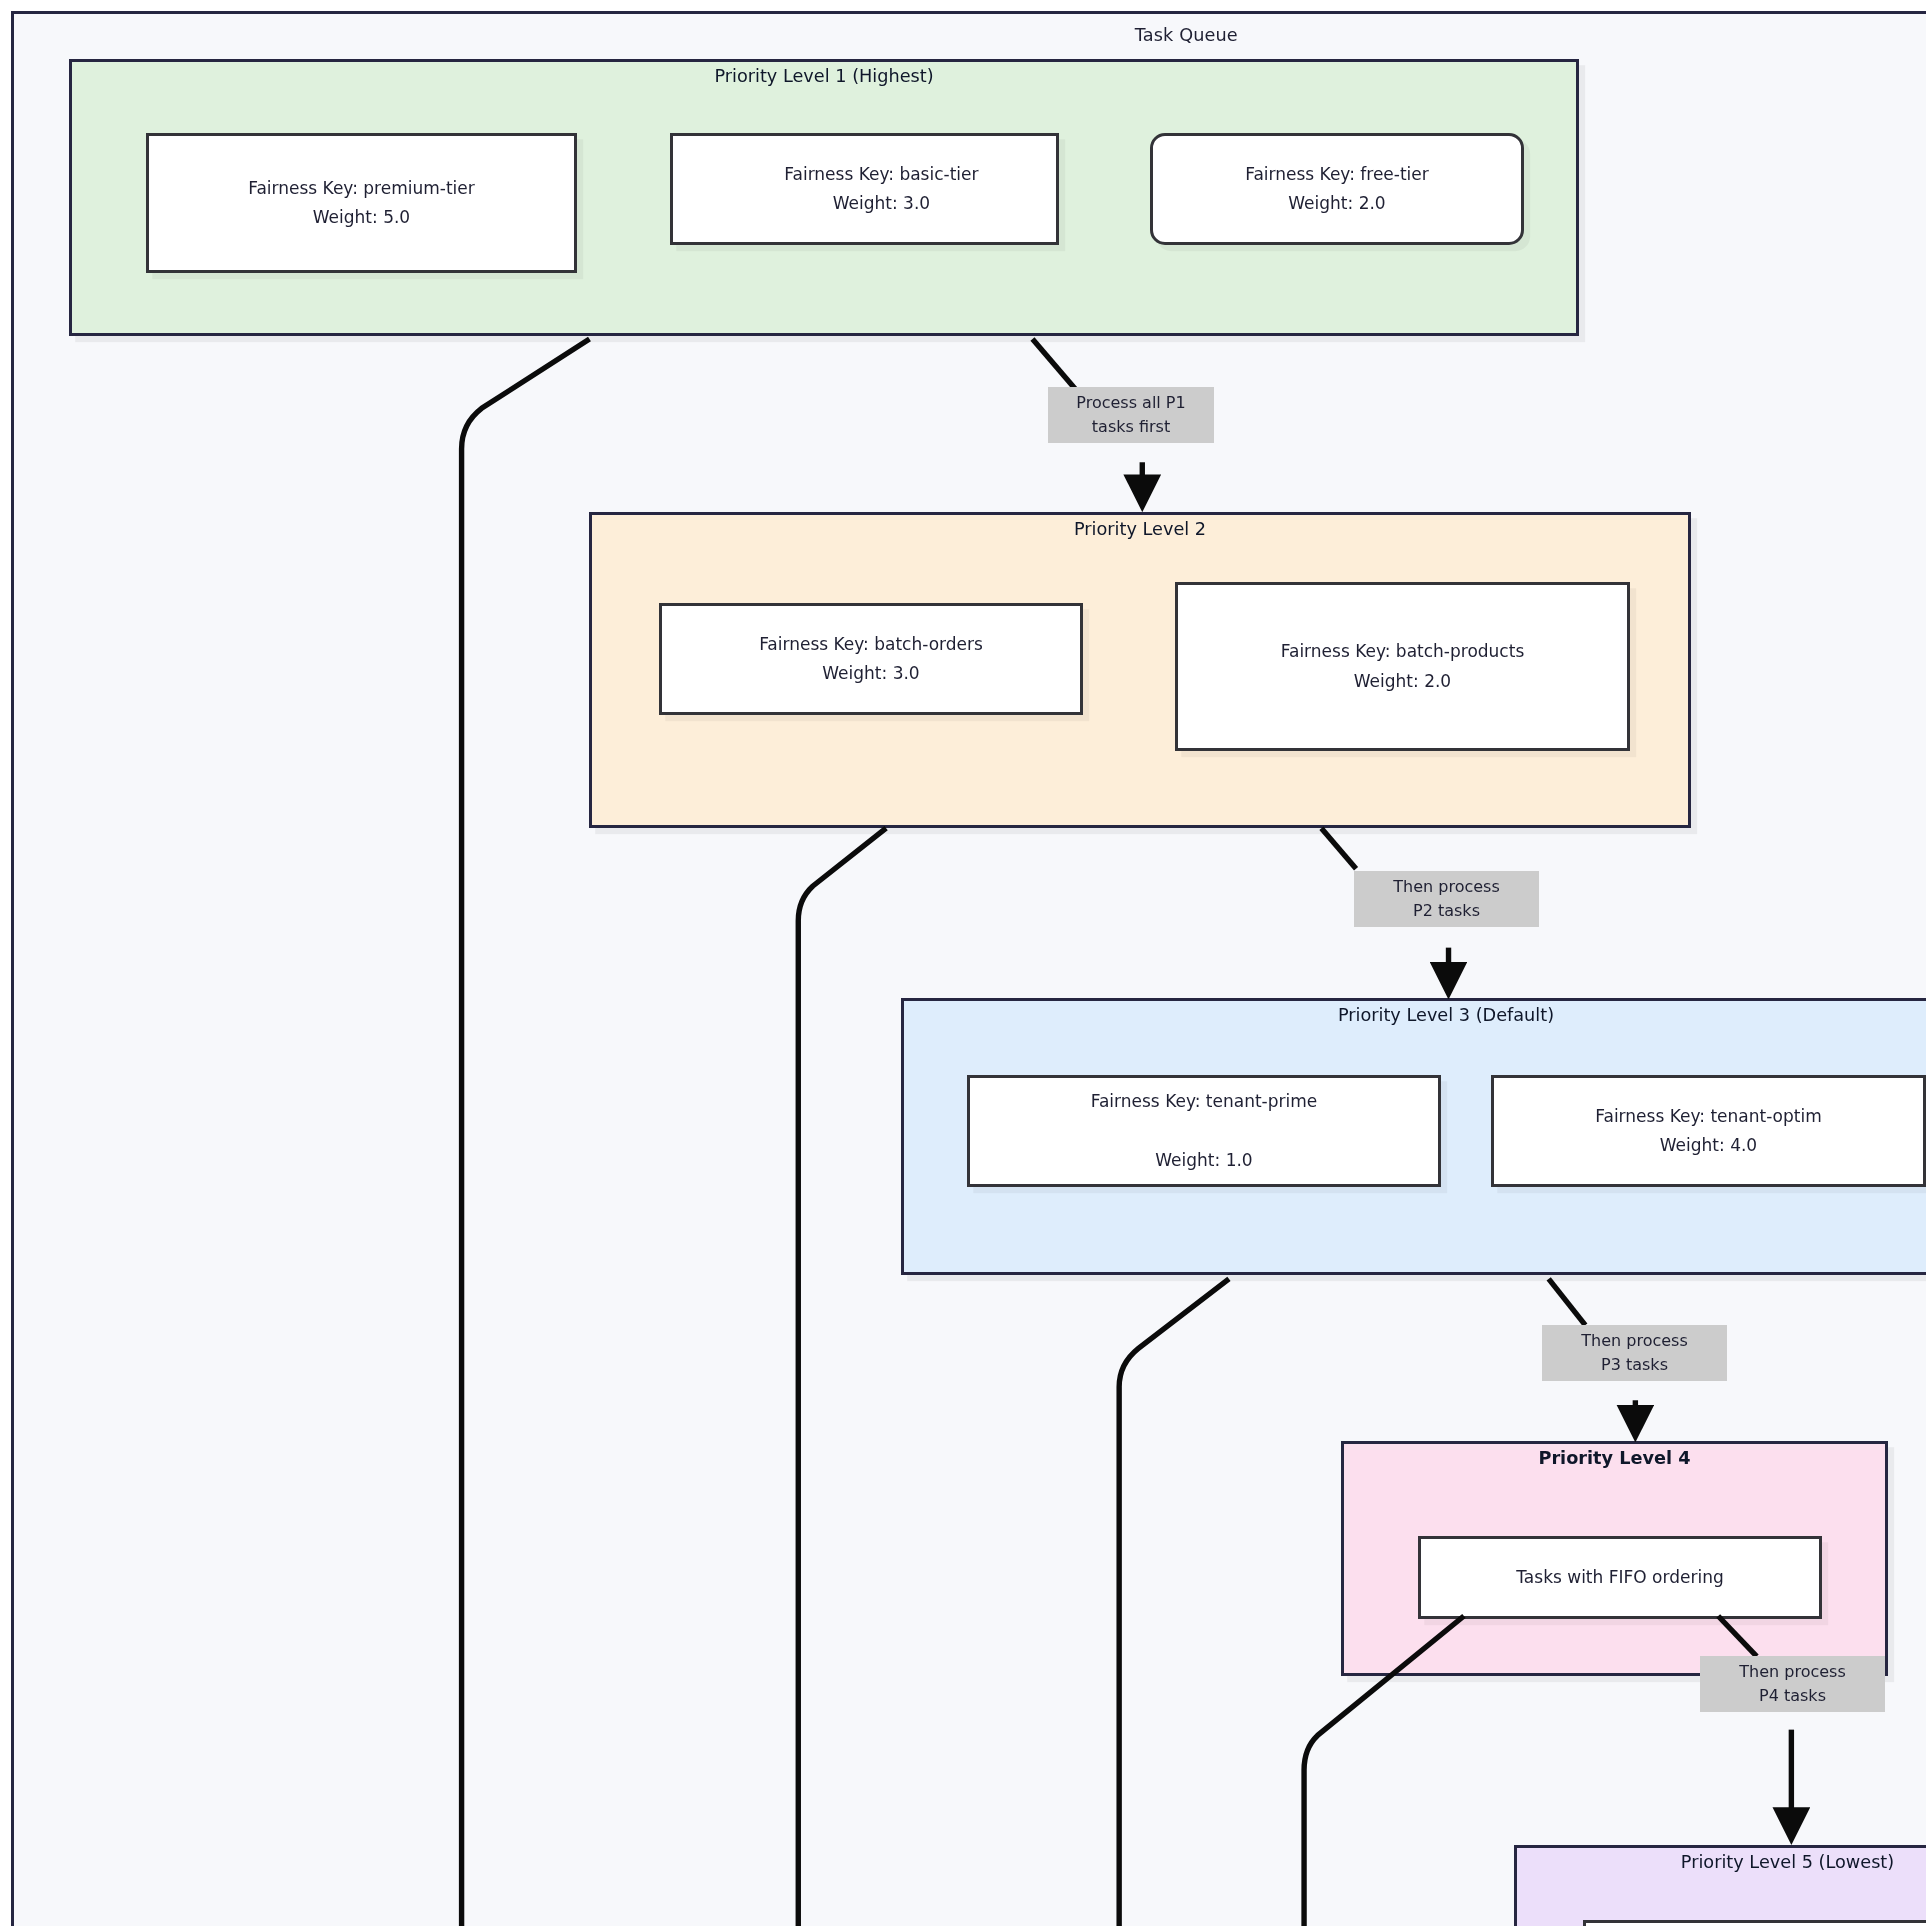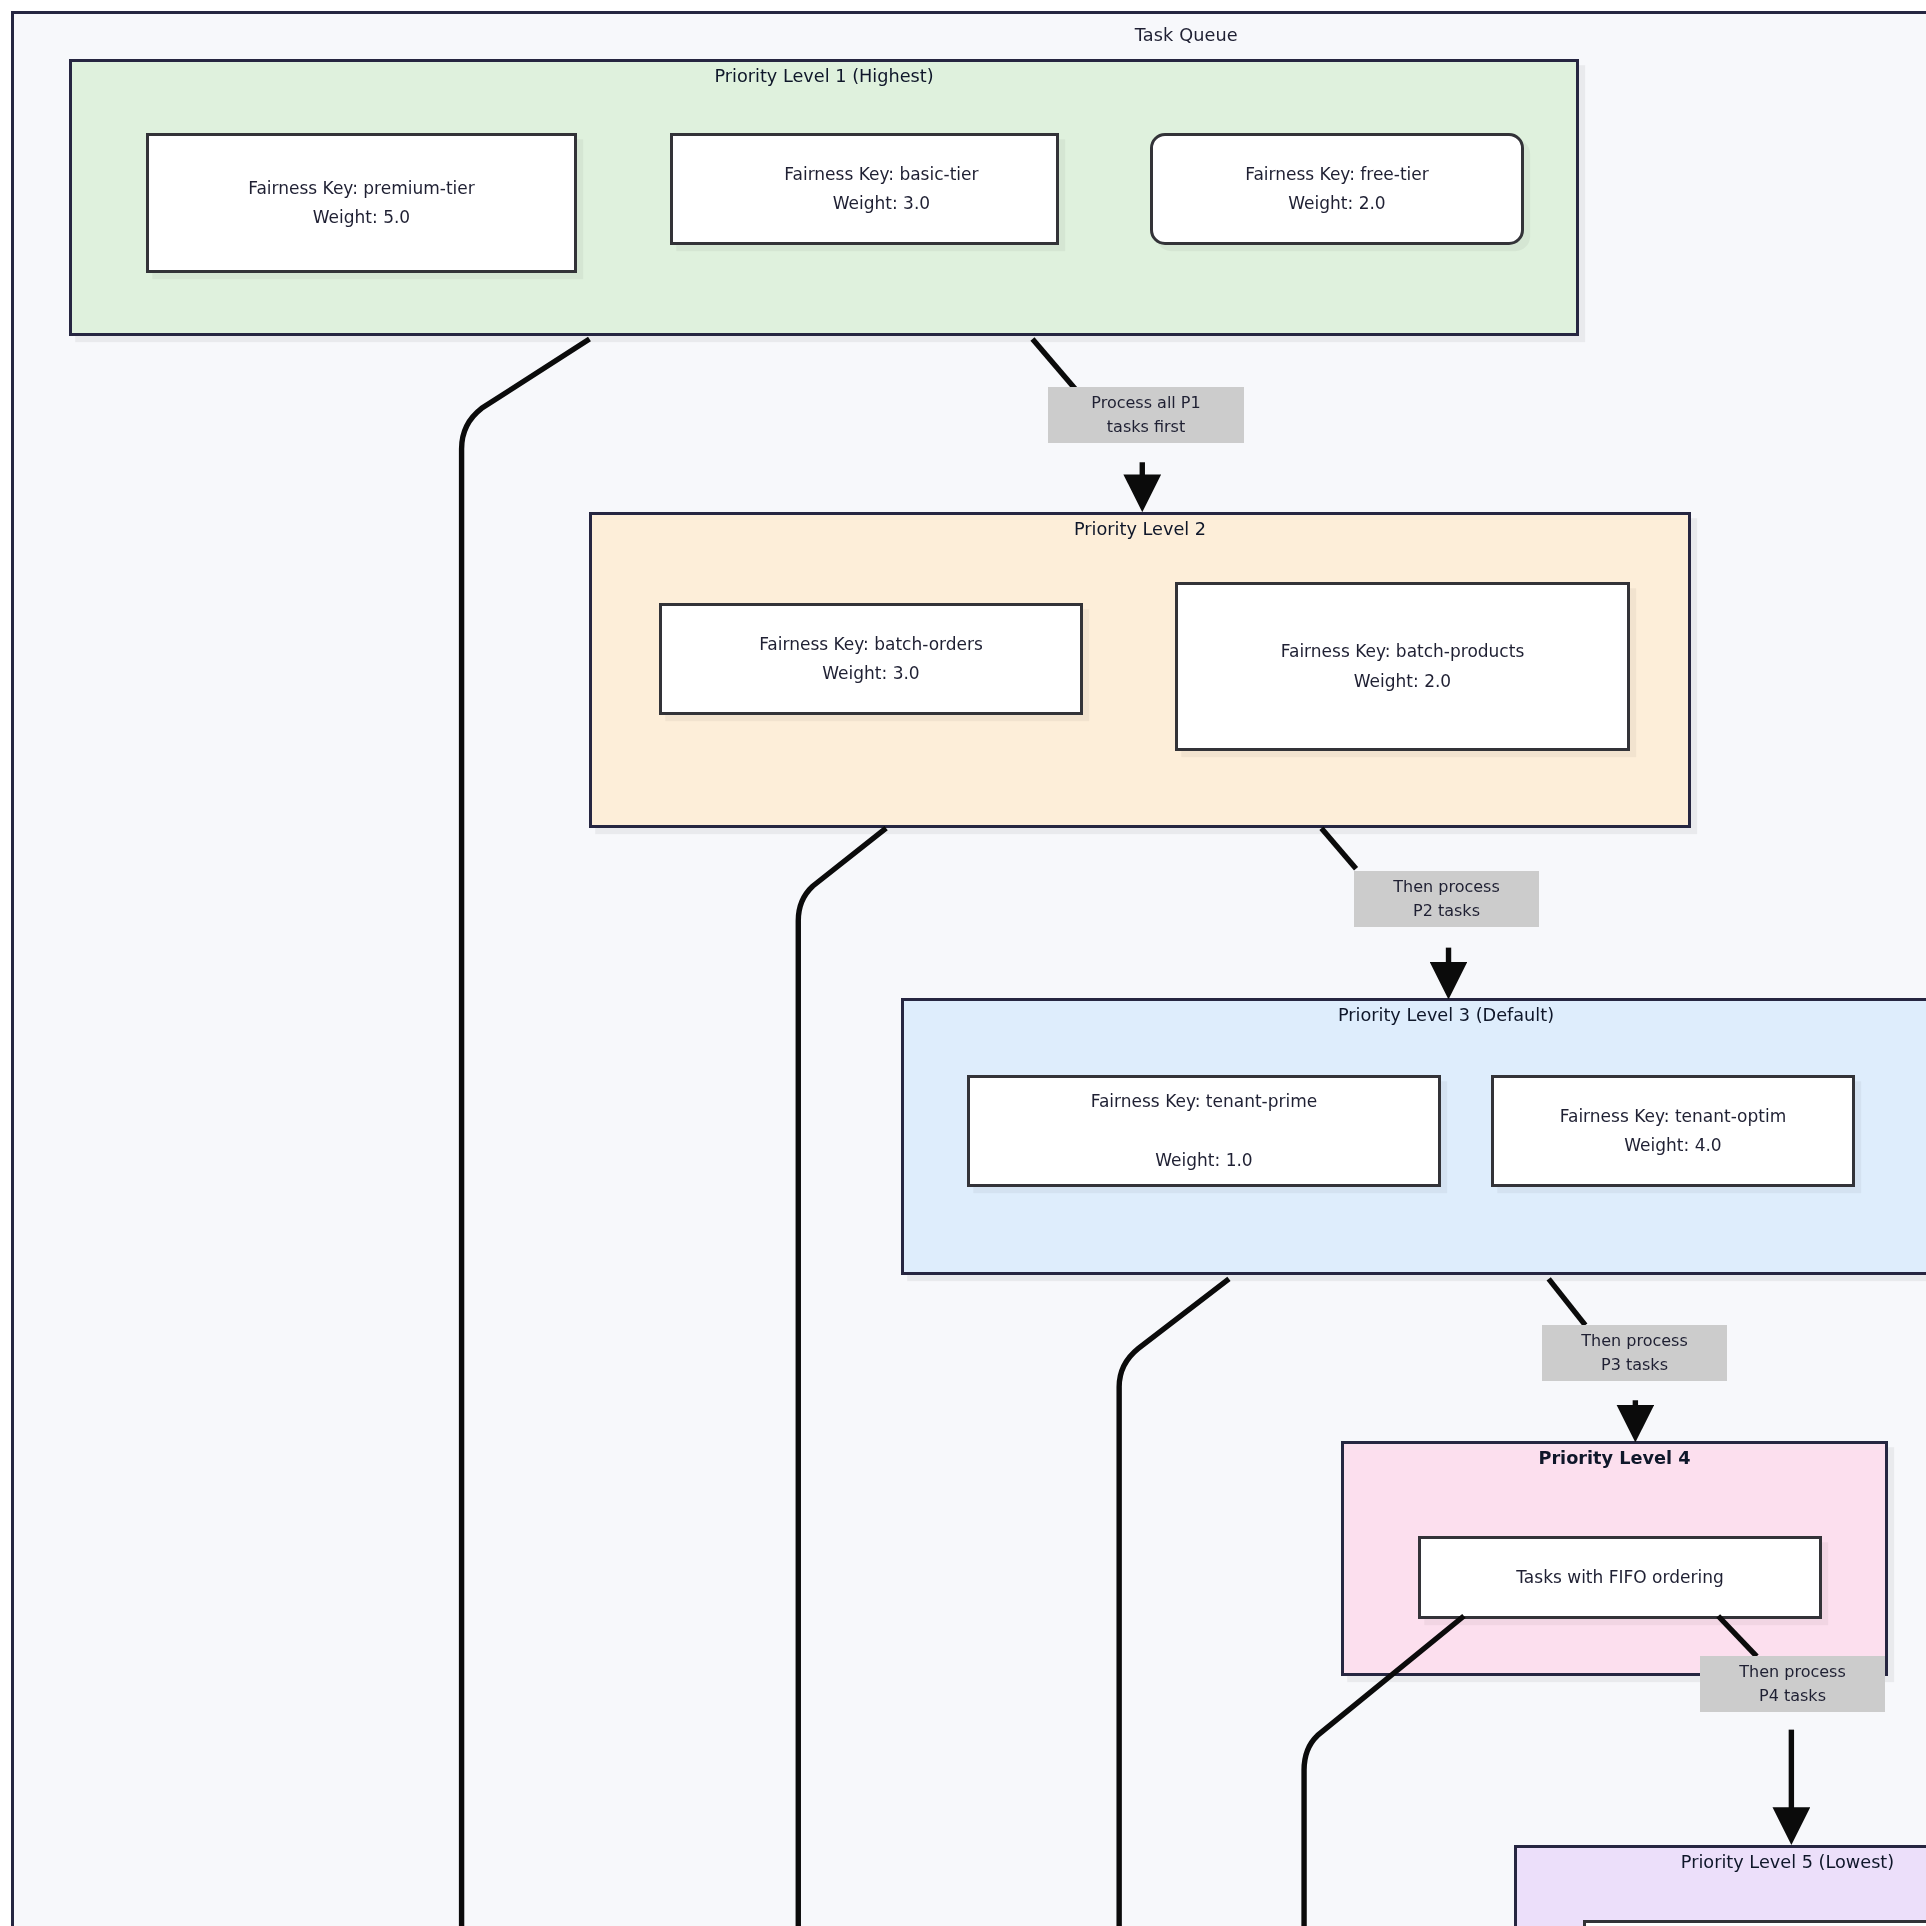--- a/index.html
+++ b/index.html
@@ -181,42 +181,42 @@
 
   <div class="level lvl-3" style="left:901px; top:998px; width:1090px; height:277px;">
     <div class="sg-title">Priority Level 3 (Default)</div>
   </div>
 
   <div class="node" style="left:967px; top:1075px; width:474px; height:112px;gap:30px;">
     <span class="line">Fairness Key: tenant-prime</span>
     <span class="line">Weight: 1.0</span>
   </div>
 
-  <div class="node" style="left:1491px; top:1075px; width:364px; height:112px;">
+  <div class="node" style="left:1491px; top:1075px; width:435px; height:112px;">
     <span class="line">Fairness Key: tenant-optim</span>
     <span class="line">Weight: 4.0</span>
   </div>
 
   <div class="level lvl-4" style="left:1341px; top:1441px; width:547px; height:235px;font-weight:bold;">
     <div class="sg-title">Priority Level 4</div>
   </div>
 
   <div class="node" style="left:1418px; top:1520px; width:404px; height:83px;margin-top:16px;">
     <span class="line">Tasks with FIFO ordering</span>
   </div>
 
   <div class="level lvl-5" style="left:1514px; top:1845px; width:547px; height:212px;">
     <div class="sg-title">Priority Level 5 (Lowest)</div>
   </div>
 
   <div class="node" style="left:1583px; top:1920px; width:408px; height:83px;">
     
   </div>
 
-  <div class="edge-label" style="left:1048px; top:387px; width:196px;">
+  <div class="edge-label" style="left:1048px; top:387px; width:166px;">
     <div>Process all P1</div>
     <div>tasks first</div>
   </div>
 
   <div class="edge-label" style="left:1354px; top:871px; width:185px;">
     <div>Then process</div>
     <div>P2 tasks</div>
   </div>
 
   <div class="edge-label" style="left:1542px; top:1325px; width:185px;">

